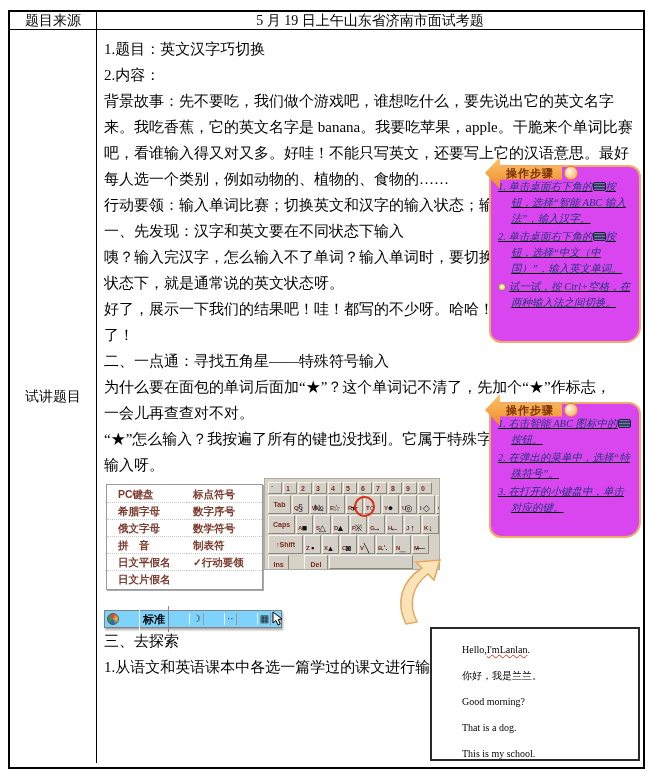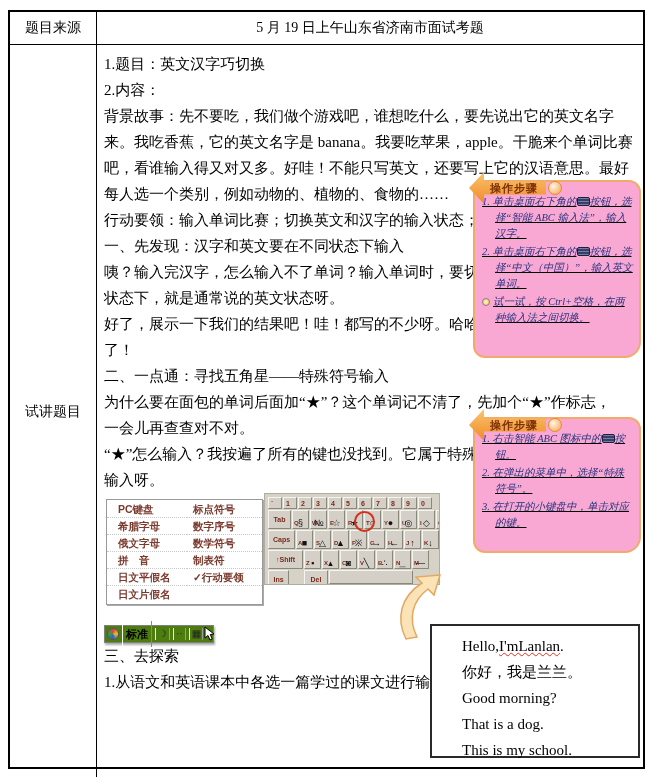--- a/index.html
+++ b/index.html
@@ -2,33 +2,33 @@
 <html><head>
 <meta charset="utf-8">
 <style>
   * { margin:0; padding:0; box-sizing:border-box; }
   body { background:#fff; }
   .page { position:relative; width:652px; height:777px; background:#fff;
           font-family:"Liberation Serif", serif; color:#000; overflow:hidden; }
   .table { position:absolute; left:8px; top:10px; width:637px; height:759px;
            border:2px solid #000; background:#fff; }
   .trow { display:flex; }
-  .thead { height:33px; border-bottom:1px solid #000;text-align:right; }
+  .thead { height:18px; border-bottom:1px solid #000;text-align:right; }
   .cell-label { width:87px; border-right:1px solid #000; display:flex;
                 align-items:center; justify-content:center; font-size:14px; flex:none; }
   .cell-value { flex:1; display:flex; align-items:center; justify-content:center; font-size:14px; }
   .tbody { height:calc(100% - 22px); }
   .cell-content { position:relative; flex:1; padding:6px 7px 0 7px;
                   font-size:15px; line-height:26px; overflow:hidden; }
   .cell-content p { margin:0; }
   .narrow { margin-right:152px; }
 
   
-  .callout { position:absolute; right:2px; width:168px; border:2px solid #f2aa6b;
-             border-radius:12px 12px 16px 12px; background:#f9a8d4; z-index:3; }
+  .callout { position:absolute; right:2px; width:152px; border:2px solid #f2aa6b;
+             border-radius:12px 12px 16px 12px; background:#d946ef; z-index:3; }
   .c1 { top:135px; height:178px; }
   .c2 { top:372px; height:136px; }
   .hdr { position:absolute; top:-10px; left:-6px; display:flex; align-items:center; }
   .arrow-banner { display:inline-block; background:linear-gradient(180deg,#fbc express56b,#ee8a2a);
              background:linear-gradient(180deg,#fbc56b,#ee8a2a);
              clip-path:polygon(0 50%, 15px 0, 15px 30%, 100% 30%, 100% 70%, 15px 70%, 15px 100%);
              padding:3px 8px 3px 21px; color:#7c3008; font-weight:bold; font-size:11px;
              letter-spacing:1px; font-family:"Liberation Sans",sans-serif; }
   .hand { width:14px; height:14px; border-radius:50%; margin-left:2px; flex:none;
           background:radial-gradient(circle at 35% 35%, #fff6e6, #f5a14b);
@@ -50,23 +50,23 @@
   .figures { position:relative; height:150px; }
   .menu { position:absolute; left:2px; top:6px; width:157px; background:#fff;
           border:1px solid #9a9a9a; box-shadow:1px 1px 0 #aaa; padding:1px 0; z-index:2; }
   .mrow { display:flex; }
   .mitem { height:17px; line-height:17px; font-size:10.5px; font-weight:bold;
            color:#7b3a2e; border-bottom:1px dotted #c8c8c8;
            font-family:"Liberation Sans",sans-serif; white-space:nowrap; }
   .mleft { width:80px; padding-left:11px; }
   .mright { flex:1; padding-left:6px; }
   .mrow:last-child .mitem { border-bottom:none; }
-  .imbar { position:absolute; left:0; top:132px; height:18px; background:#4d7c0f;
+  .imbar { position:absolute; left:0; top:132px; height:18px; background:#7dd3fc;
            border:1px solid #808080; box-shadow:1px 2px 2px #aaa; display:flex;
-           align-items:center; gap:3px; padding:1px 10px 1px 2px; z-index:2; }
+           align-items:center; gap:20px; padding:1px 10px 1px 2px; z-index:2; }
   .imlogo { width:12px; height:12px; border-radius:50%;
             background:conic-gradient(#e04040,#f0c030,#3060c0,#30a050,#e04040);
             border:1px solid #555; }
   .imlabel { font-size:11px; font-weight:bold; font-family:"Liberation Sans",sans-serif;
              border-left:1px solid #fff; border-right:1px solid #888; padding:0 3px; }
   .imbtn { font-size:10px; line-height:12px; padding:0 2px; border-right:1px solid #999;
            border-left:1px solid #eee; color:#222; }
   .kbglyph { letter-spacing:-1px; }
   .cursor { position:absolute; right:-2px; bottom:-7px; }
 
@@ -85,23 +85,23 @@
                 font-size:9px; color:#111; line-height:11px; }
   .key.mod { height:19px; display:flex; align-items:center; justify-content:center;
              font-size:7px; color:#7a2a1a; font-weight:bold; }
   .tabk { width:23px; } .capsk { width:27px; } .shiftk { width:35px; }
   .insk { width:21px; height:14px; } .delk { width:24px; height:14px; margin-left:14px; }
   .spacek { width:84px; height:14px; }
   .highlight-circle { position:absolute; left:89px; top:17px; width:21px; height:21px;
              border:2px solid #d83018; border-radius:50%; z-index:2; }
   .curved-arrow { position:absolute; left:288px; top:78px; z-index:2; }
 
-  .hello { position:absolute; right:3px; bottom:20px; width:210px; height:134px;
+  .hello { position:absolute; right:3px; bottom:2px; width:210px; height:134px;
            border:2px solid #2a2a2a; background:#fff; padding:12px 0 0 30px;
-           font-family:"Liberation Serif",serif; font-size:15px; z-index:4; }
+           font-family:"Liberation Serif",serif; font-size:10px; z-index:4; }
   .hline { margin-bottom:9px; line-height:17px; }
   .wavy { text-decoration:underline; text-decoration-style:wavy;
           text-decoration-color:#e03020; text-decoration-thickness:1px; }
 </style>
 </head>
 <body>
 
 <div class="page">
   <div class="table">
 

